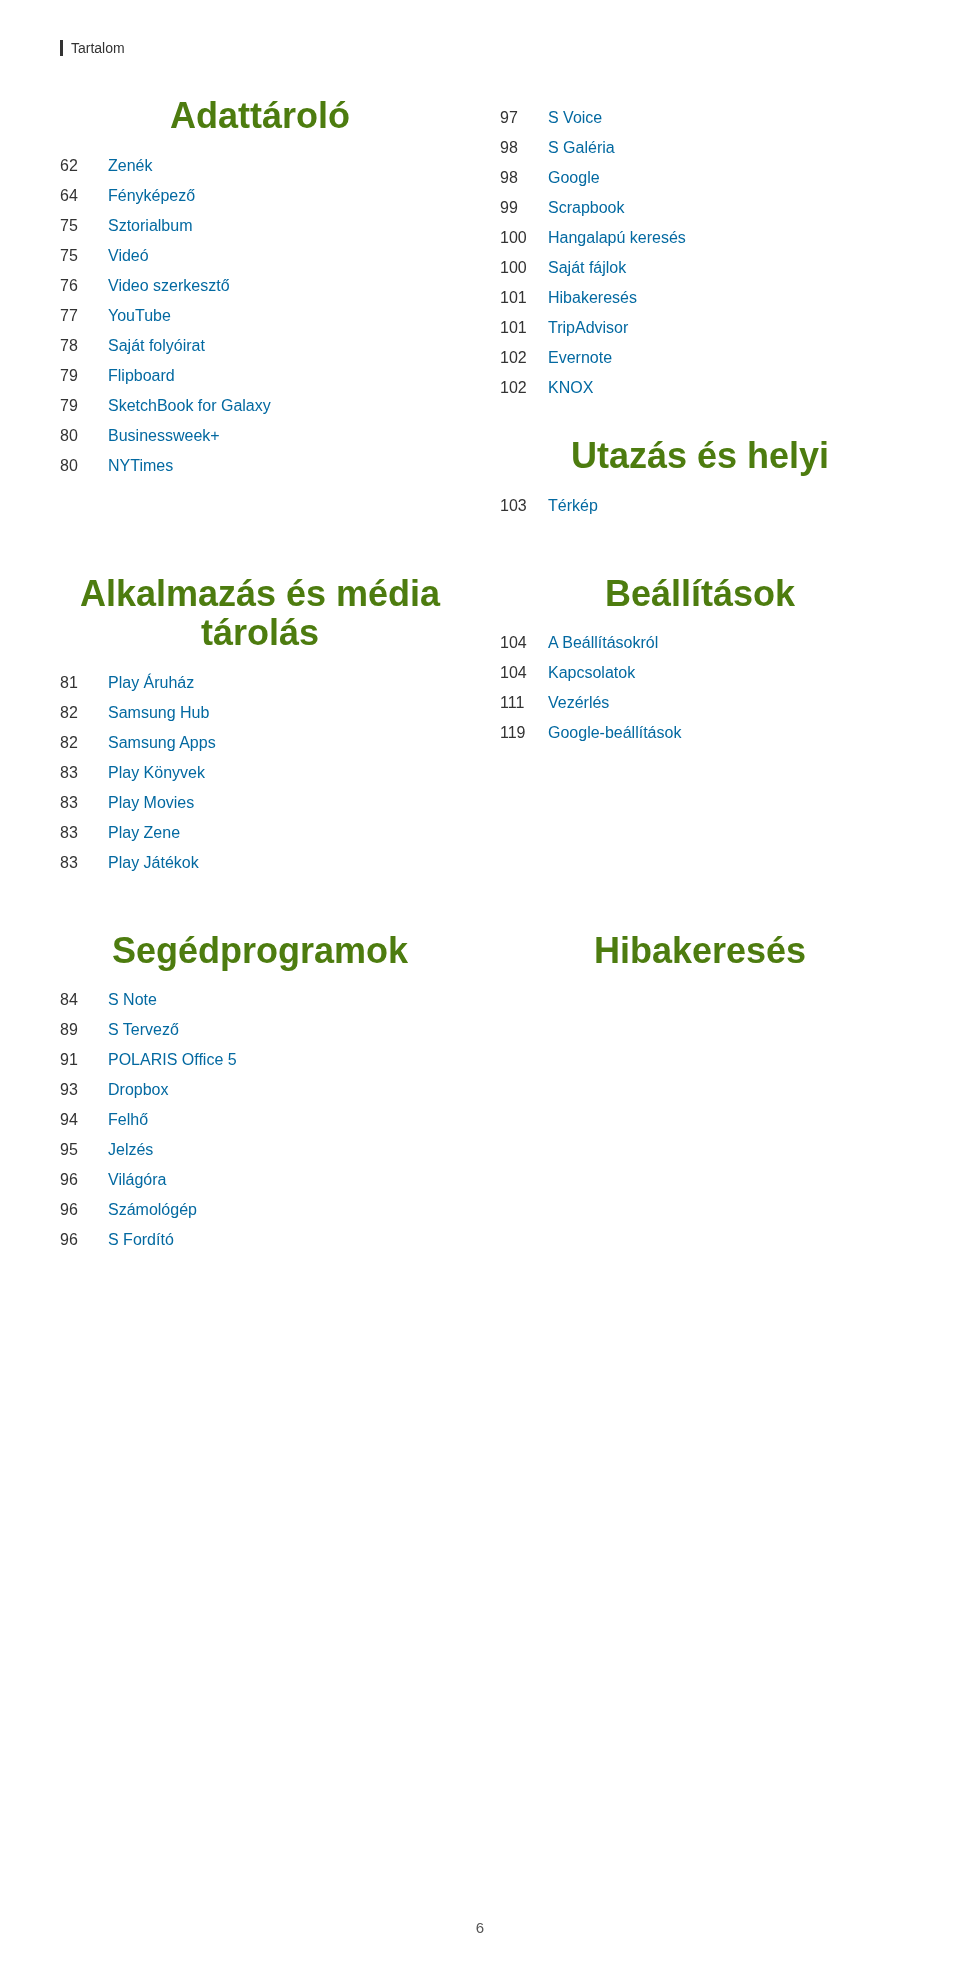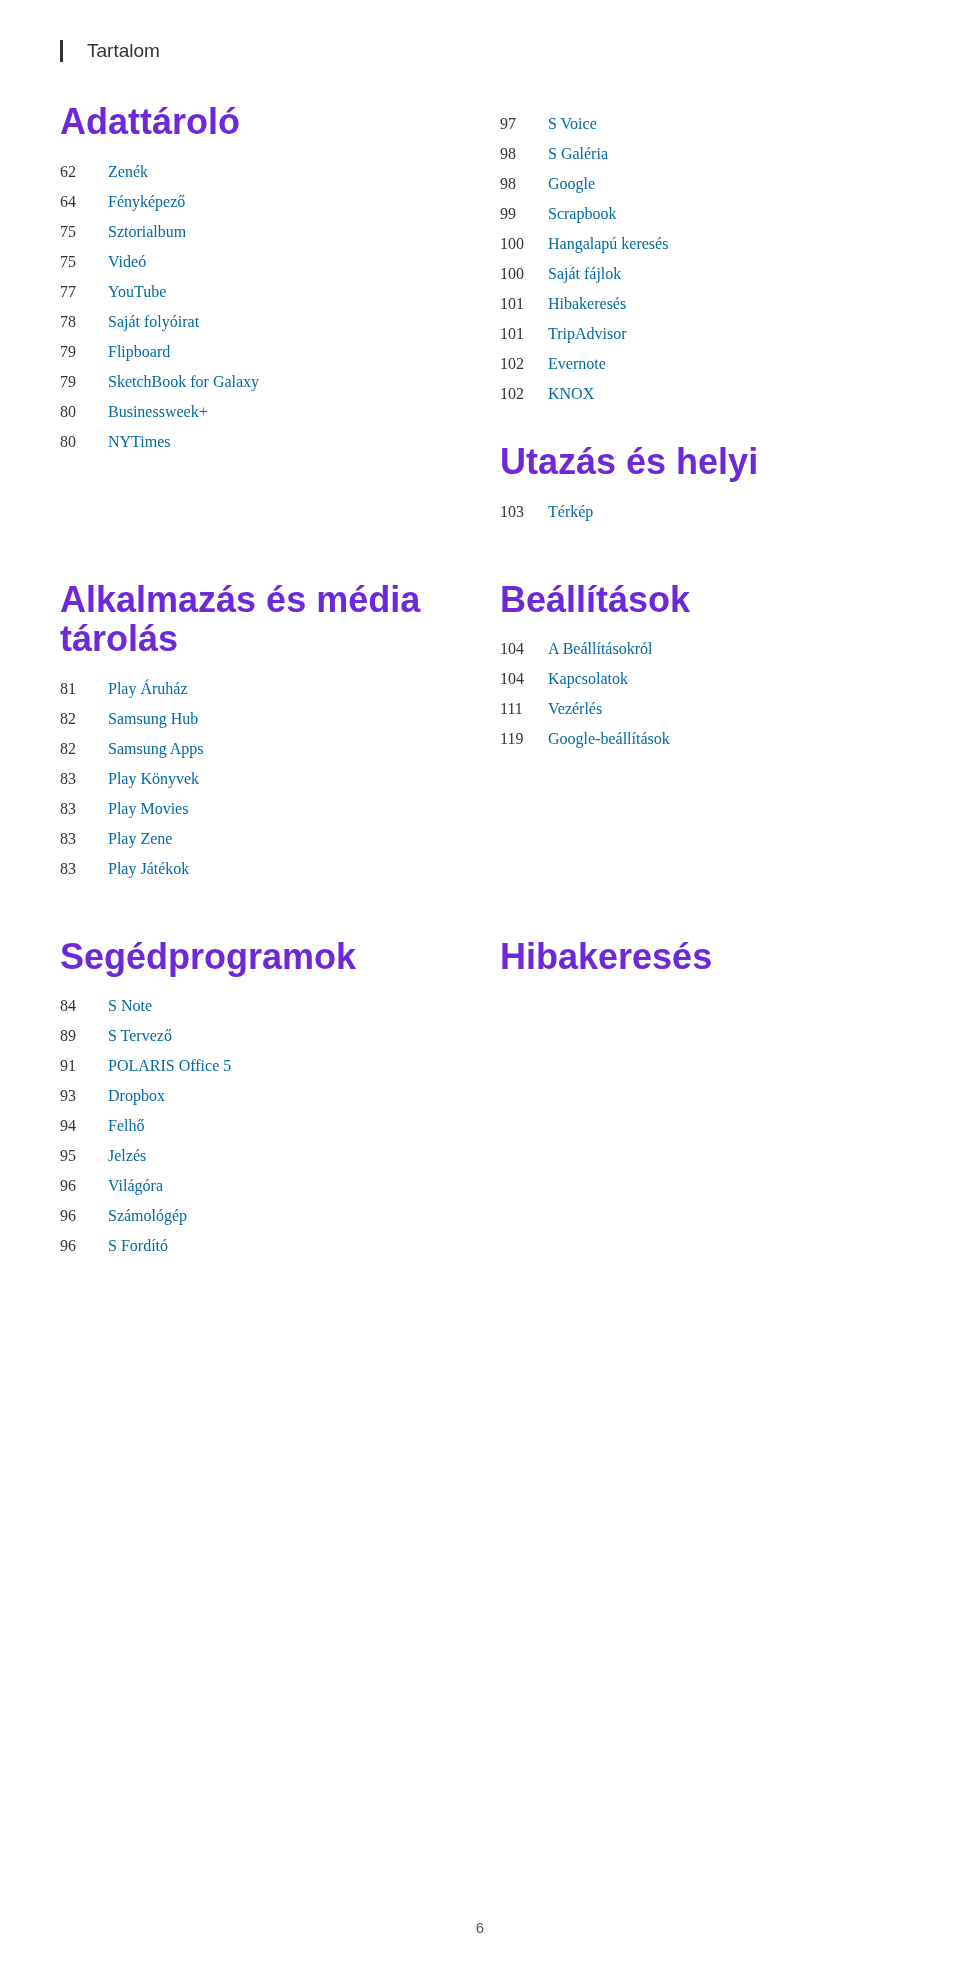--- a/index.html
+++ b/index.html
@@ -13,64 +13,64 @@
     }
 
     .page-container {
       width: 960px;
       min-height: 1966px;
       padding: 40px 60px 60px 60px;
       position: relative;
     }
 
     .page-title {
-      font-size: 19px;
+      font-size: 14px;
       font-weight: normal;
       color: #333;
       margin-bottom: 40px;
-      padding-left: 24px;
+      padding-left: 8px;
       border-left: 3px solid #333;
     }
 
     .two-column-layout {
       display: flex;
       gap: 40px;
       margin-bottom: 50px;
     }
 
     .column-left {
       flex: 1;
     }
 
     .column-right {
       flex: 1;
     }
 
     .section-heading {
       font-size: 36px;
       font-weight: bold;
-      color: #6d28d9;
+      color: #4d7c0f;
       margin-bottom: 18px;
       line-height: 1.1;
+      text-align: center;
     }
 
     .toc-list {
       list-style: none;
       padding: 0;
       margin: 0;
     }
 
     .toc-item {
       display: flex;
       align-items: flex-end;
       margin-bottom: 6px;
       font-size: 16px;
       color: #333;
       line-height: 1.5;
-      font-family: Liberation Serif, serif;
     }
 
     .toc-number {
       min-width: 48px;
       font-size: 16px;
       color: #333;
       flex-shrink: 0;
     }
 
     .toc-label {
@@ -109,20 +109,24 @@
         </li>
         <li class="toc-item">
           <span class="toc-number">75</span>
           <span class="toc-label">Sztorialbum</span>
         </li>
         <li class="toc-item">
           <span class="toc-number">75</span>
           <span class="toc-label">Videó</span>
         </li>
         <li class="toc-item">
+          <span class="toc-number">76</span>
+          <span class="toc-label">Video szerkesztő</span>
+        </li>
+        <li class="toc-item">
           <span class="toc-number">77</span>
           <span class="toc-label">YouTube</span>
         </li>
         <li class="toc-item">
           <span class="toc-number">78</span>
           <span class="toc-label">Saját folyóirat</span>
         </li>
         <li class="toc-item">
           <span class="toc-number">79</span>
           <span class="toc-label">Flipboard</span>

